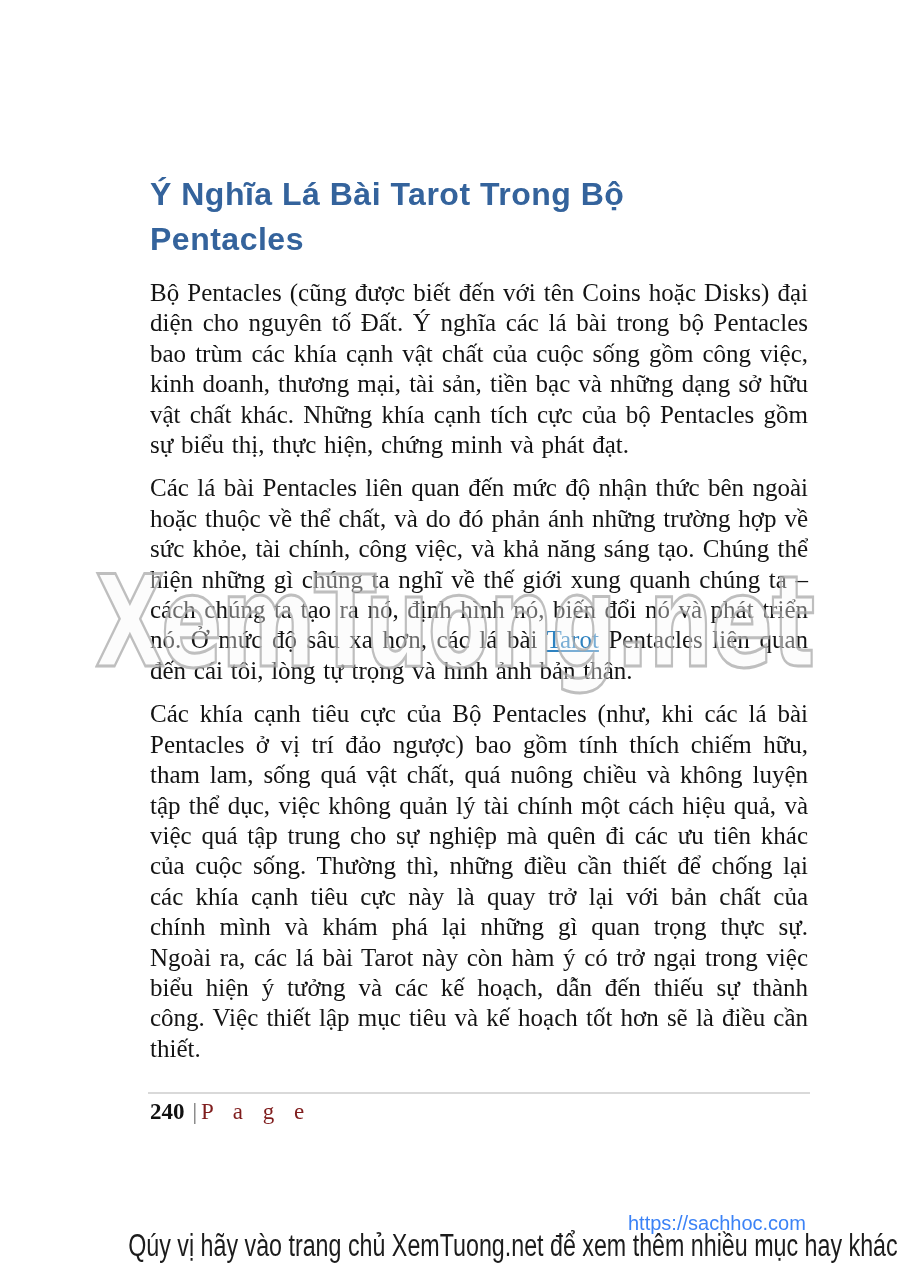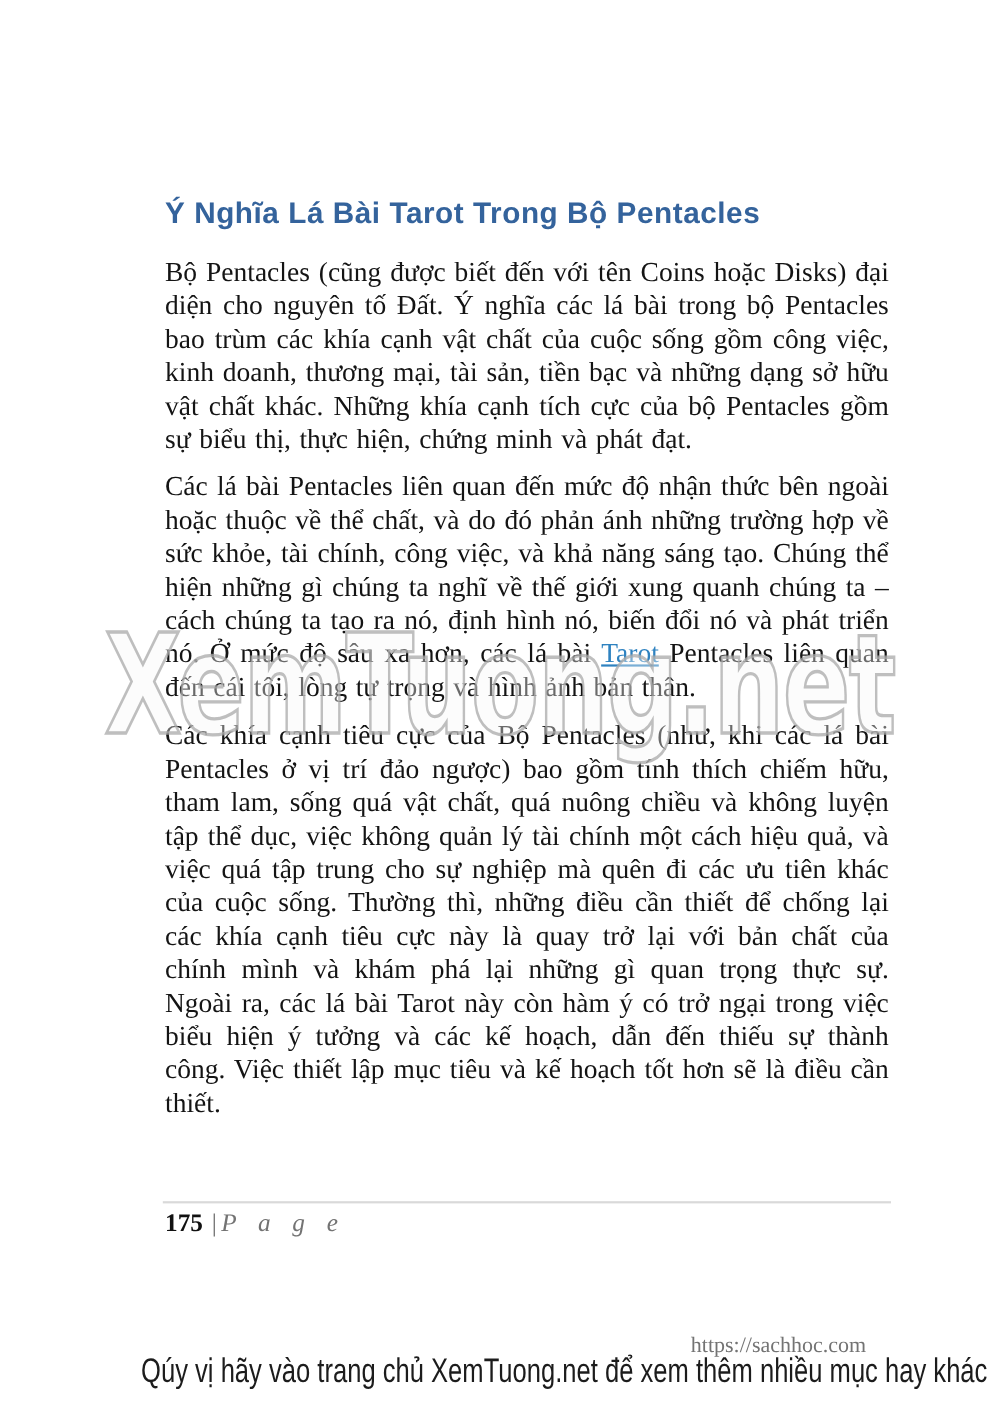--- a/index.html
+++ b/index.html
@@ -19,21 +19,21 @@
     position:absolute;
     left:150px;top:0;
     width:658px;
     padding-top:172px;
   }
   h1.doc-title{
     margin:0 0 16px 0;
     width:580px;
     font-family:"Liberation Sans", sans-serif;
     font-weight:bold;
-    font-size:27px;
+    font-size:32px;
     line-height:45px;
     color:#34639c;
     letter-spacing:0.5px;
   }
   p.body-para{
     margin:0 0 13px 0;
     font-size:25px;
     line-height:30.4px;
     color:#141414;
     text-align:justify;
@@ -70,27 +70,27 @@
     background:#d9d9d9;
   }
   .page-footer{
     position:absolute;
     left:150px;top:1099px;
     font-size:23px;
     color:#141414;
   }
   .page-footer .num{font-weight:bold;color:#111;}
   .page-footer .sep{color:#6e6e6e;padding:0 4px 0 8px;}
-  .page-footer .lbl{color:#737373;letter-spacing:7px;font-style:italic;}
+  .page-footer .lbl{color:#7f1d1d;letter-spacing:7px;}
   .bottom-link{
     position:absolute;
     left:628px;top:1212px;
-    font-family:Liberation Serif, serif;
+    font-family:Liberation Sans, sans-serif;
     font-size:20px;
-    color:#737373;
+    color:#3b82f6;
     cursor:pointer;
     white-space:nowrap;
   }
   .bottom-banner{
     position:absolute;
     left:0;top:1228px;
     width:820px;
     text-align:center;
   }
   .bottom-banner .txt{
@@ -117,21 +117,21 @@
     <p class="body-para"><span>Các lá bài Pentacles liên quan đến mức độ nhận thức bên ngoài hoặc thuộc về thể chất, và do đó phản ánh những trường hợp về sức khỏe, tài chính, công việc, và khả năng sáng tạo. Chúng thể hiện những gì chúng ta nghĩ về thế giới xung quanh chúng ta – cách chúng ta tạo ra nó, định hình nó, biến đổi nó và phát triển nó. Ở mức độ sâu xa hơn, các lá bài </span><a class="inline-link">Tarot</a><span> Pentacles liên quan đến cái tôi, lòng tự trọng và hình ảnh bản thân.</span></p>
 
     <p class="body-para">Các khía cạnh tiêu cực của Bộ Pentacles (như, khi các lá bài Pentacles ở vị trí đảo ngược) bao gồm tính thích chiếm hữu, tham lam, sống quá vật chất, quá nuông chiều và không luyện tập thể dục, việc không quản lý tài chính một cách hiệu quả, và việc quá tập trung cho sự nghiệp mà quên đi các ưu tiên khác của cuộc sống. Thường thì, những điều cần thiết để chống lại các khía cạnh tiêu cực này là quay trở lại với bản chất của chính mình và khám phá lại những gì quan trọng thực sự. Ngoài ra, các lá bài Tarot này còn hàm ý có trở ngại trong việc biểu hiện ý tưởng và các kế hoạch, dẫn đến thiếu sự thành công. Việc thiết lập mục tiêu và kế hoạch tốt hơn sẽ là điều cần thiết.</p>
   </div>
 
   <div class="watermark">XemTuong.net</div>
 
   <div class="footer-rule"></div>
 
   <div class="page-footer">
-    <span class="num">175</span><span class="sep">|</span><span class="lbl">P a g e</span>
+    <span class="num">240</span><span class="sep">|</span><span class="lbl">P a g e</span>
   </div>
 
   <div class="bottom-link">https://sachhoc.com</div>
 
   <div class="bottom-banner">
     <span class="txt">Qúy vị hãy vào trang chủ XemTuong.net để xem thêm nhiều mục hay khác</span>
   </div>
 
 </div>
 

